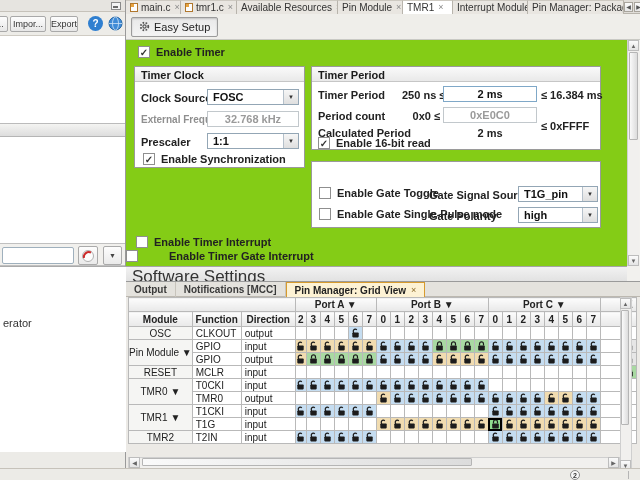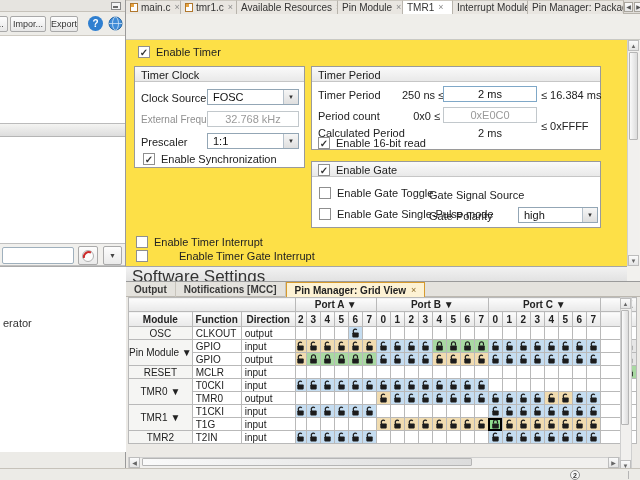--- a/index.html
+++ b/index.html
@@ -43,21 +43,21 @@
   .ficon:after { content:""; position:absolute; left:0; top:0; width:3px; height:3px; background:#e8a33d; }
   .etab-btns { margin-left:auto; display:flex; align-items:center; gap:1px; padding-right:2px; }
   .etab-btns .tb { width:9px; height:10px; border:1px solid #a8a49c; background:linear-gradient(#fbfbfb,#e6e6e6); font-size:6px; color:#555; text-align:center; line-height:9px; }
 
   
   .viewbar { left:0; top:14px; width:514px; height:26px; background:#efeeea; border-bottom:1px solid #c9c9c4; }
   .vbtn { position:absolute; top:3px; height:20px; border:1px solid #9b9b9b; border-radius:2px; background:linear-gradient(#fcfcfc,#e8e8e8); font-size:11px; color:#222; display:flex; align-items:center; padding:0 7px; gap:4px; }
   .vbtn.pressed { background:linear-gradient(#e9e9e9,#f4f4f4); box-shadow:inset 0 1px 2px rgba(0,0,0,.18); }
 
   
-  .escontent { left:0; top:40px; width:501px; height:226px; background:#fde047; }
+  .escontent { left:0; top:40px; width:501px; height:226px; background:#84cc16;font-weight:bold; }
   .grpbox { position:absolute; border:1px solid #9a9a9a; background:#fff; }
   .grphdr { height:15px; background:linear-gradient(#fafafa,#e9e9e9); border-bottom:1px solid #c6c6c6; font-size:11px; color:#1a1a1a; padding:1px 0 0 6px; display:flex; align-items:center; gap:5px; }
   .cb { display:inline-flex; align-items:center; gap:6px; font-size:11px; color:#222; }
   .cbox { width:12px; height:12px; border:1px solid #8f8f8f; background:#fff; display:inline-block; text-align:center; line-height:11px; font-size:10px; color:#333; font-weight:bold; flex:0 0 auto; }
   .cb.checked .cbox:before { content:"✓"; }
   .combo { position:absolute; height:16px; border:1px solid #93a6b5; background:#fff; display:flex; }
   .combo .val { flex:1; font-size:11px; padding:1px 0 0 5px; color:#111; }
   .combo .arr { width:15px; border-left:1px solid #b5c0ca; background:linear-gradient(#f6f6f6,#dfdfdf); font-size:6px; color:#333; text-align:center; line-height:15px; }
   .tfield { position:absolute; height:16px; border:1px solid #7fa8c8; background:#fff; font-size:11px; text-align:center; line-height:15px; color:#111; }
   .tfield.disabled { border-color:#c2c8cc; color:#9a9a9a; }
@@ -173,20 +173,27 @@
         <span>Pin Manager: Package View...</span>
       </div>
     <div class="etab-btns">
       <div class="tb">◀</div>
       <div class="tb">▶</div>
 
     </div>
   </div>
 
   <div class="abs viewbar">
+    <div class="vbtn pressed" style="left:5px;">
+      <span><svg width="11" height="11" viewBox="0 0 11 11">
+            <circle cx="5.5" cy="5.5" r="3.8" fill="none" stroke="#555" stroke-width="1.8" stroke-dasharray="1.6 1.5"></circle>
+            <circle cx="5.5" cy="5.5" r="1.6" fill="none" stroke="#555" stroke-width="1.2"></circle>
+          </svg></span>
+      <span>Easy Setup</span>
+    </div>
   </div>
 
   <div class="abs escontent">
     <label class="cb abs checked" style="left:12px;top:6px;">
         <span class="cbox"></span>
         <span>Enable Timer</span>
       </label>
 
     <div class="grpbox" style="left:8px;top:26px;width:171px;height:102px;">
       <div class="grphdr">
@@ -224,47 +231,45 @@
       <div class="lbl" style="left:229px;top:53px;">≤ 0xFFFF</div>
       <div class="lbl" style="left:6px;top:60px;">Calculated Period</div>
       <div class="lbl" style="left:131px;top:60px;width:94px;text-align:center;">2 ms</div>
       <label class="cb abs checked" style="left:6px;top:70px;">
           <span class="cbox"></span>
           <span>Enable 16-bit read</span>
         </label>
     </div>
 
     <div class="grpbox" style="left:185px;top:121px;width:290px;height:67px;">
-      <div class="grphdr">
-        <label class="cb checked">
-            <span class="cbox"></span>
-            <span>Enable Gate</span>
-          </label>
-      </div>
       <label class="cb abs" style="left:7px;top:25px;">
           <span class="cbox"></span>
           <span>Enable Gate Toggle</span>
         </label>
       <div class="lbl" style="left:117px;top:27px;">Gate Signal Source</div>
+      <div class="combo" style="left:206px;top:24px;width:80px;">
+        <span class="val">T1G_pin</span>
+        <span class="arr">▼</span>
+      </div>
       <label class="cb abs" style="left:7px;top:46px;">
           <span class="cbox"></span>
           <span>Enable Gate Single-Pulse mode</span>
         </label>
       <div class="lbl" style="left:117px;top:48px;">Gate Polarity</div>
       <div class="combo" style="left:206px;top:45px;width:80px;">
         <span class="val">high</span>
         <span class="arr">▼</span>
       </div>
     </div>
 
     <label class="cb abs" style="left:10px;top:196px;">
         <span class="cbox"></span>
         <span>Enable Timer Interrupt</span>
       </label>
-    <label class="cb abs" style="left:10px;top:210px;gap:31px;">
+    <label class="cb abs" style="left:0;top:210px;gap:31px;">
         <span class="cbox"></span>
         <span>Enable Timer Gate Interrupt</span>
       </label>
   </div>
 
   <div class="abs es-sb">
     <div class="sb-btn" style="position:absolute;top:0;left:0;">▲</div>
     <div class="sb-thumb" style="position:absolute;top:12px;left:1px;width:9px;height:88px;"></div>
     <div class="sb-btn" style="position:absolute;bottom:0;left:0;">▼</div>
   </div>

